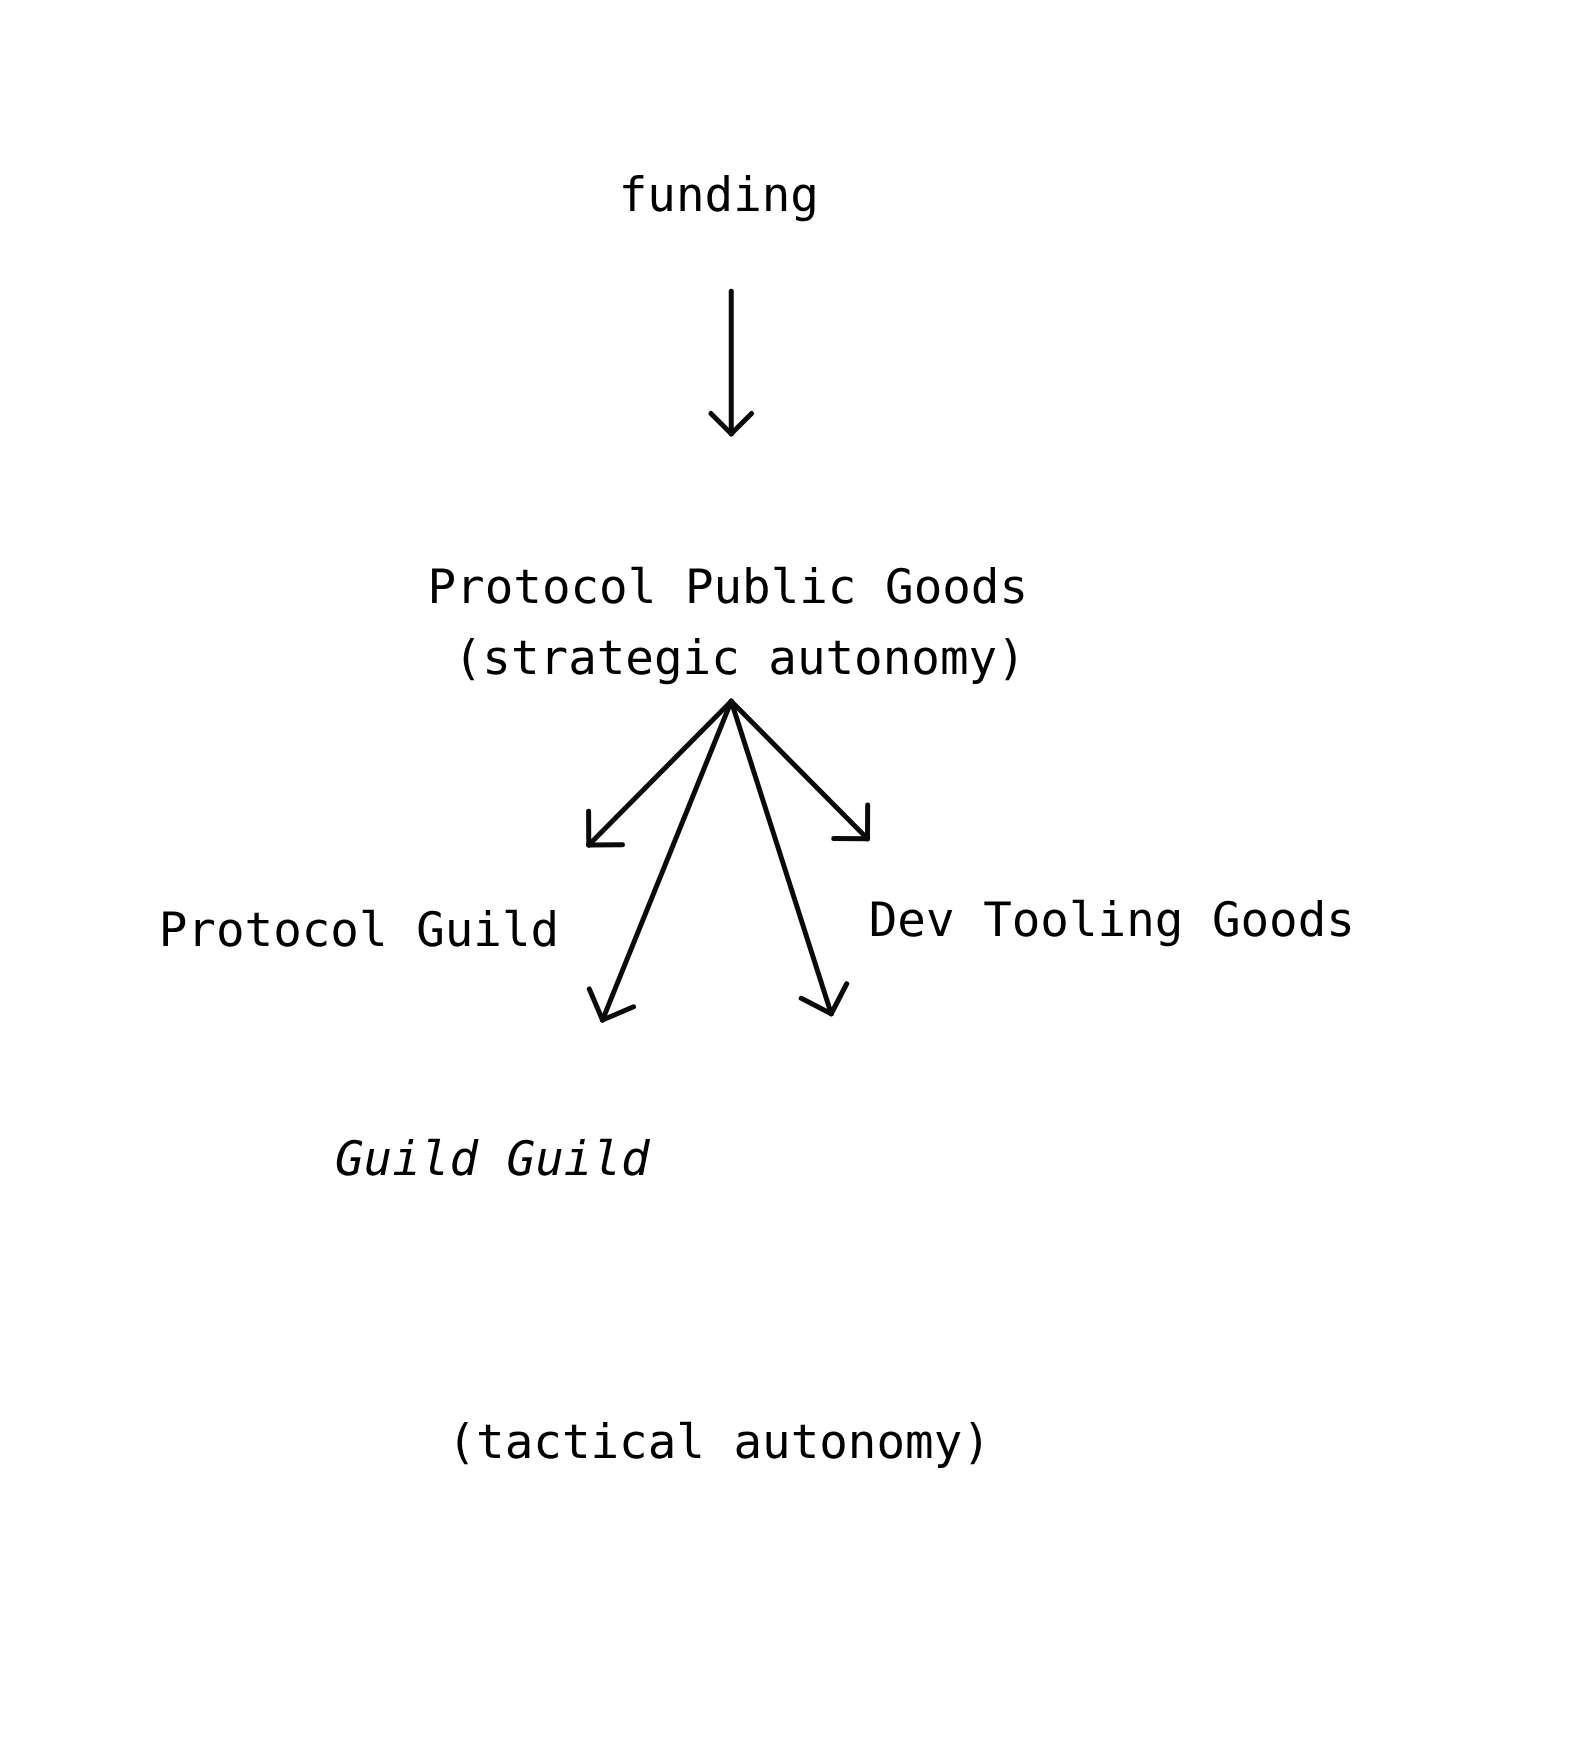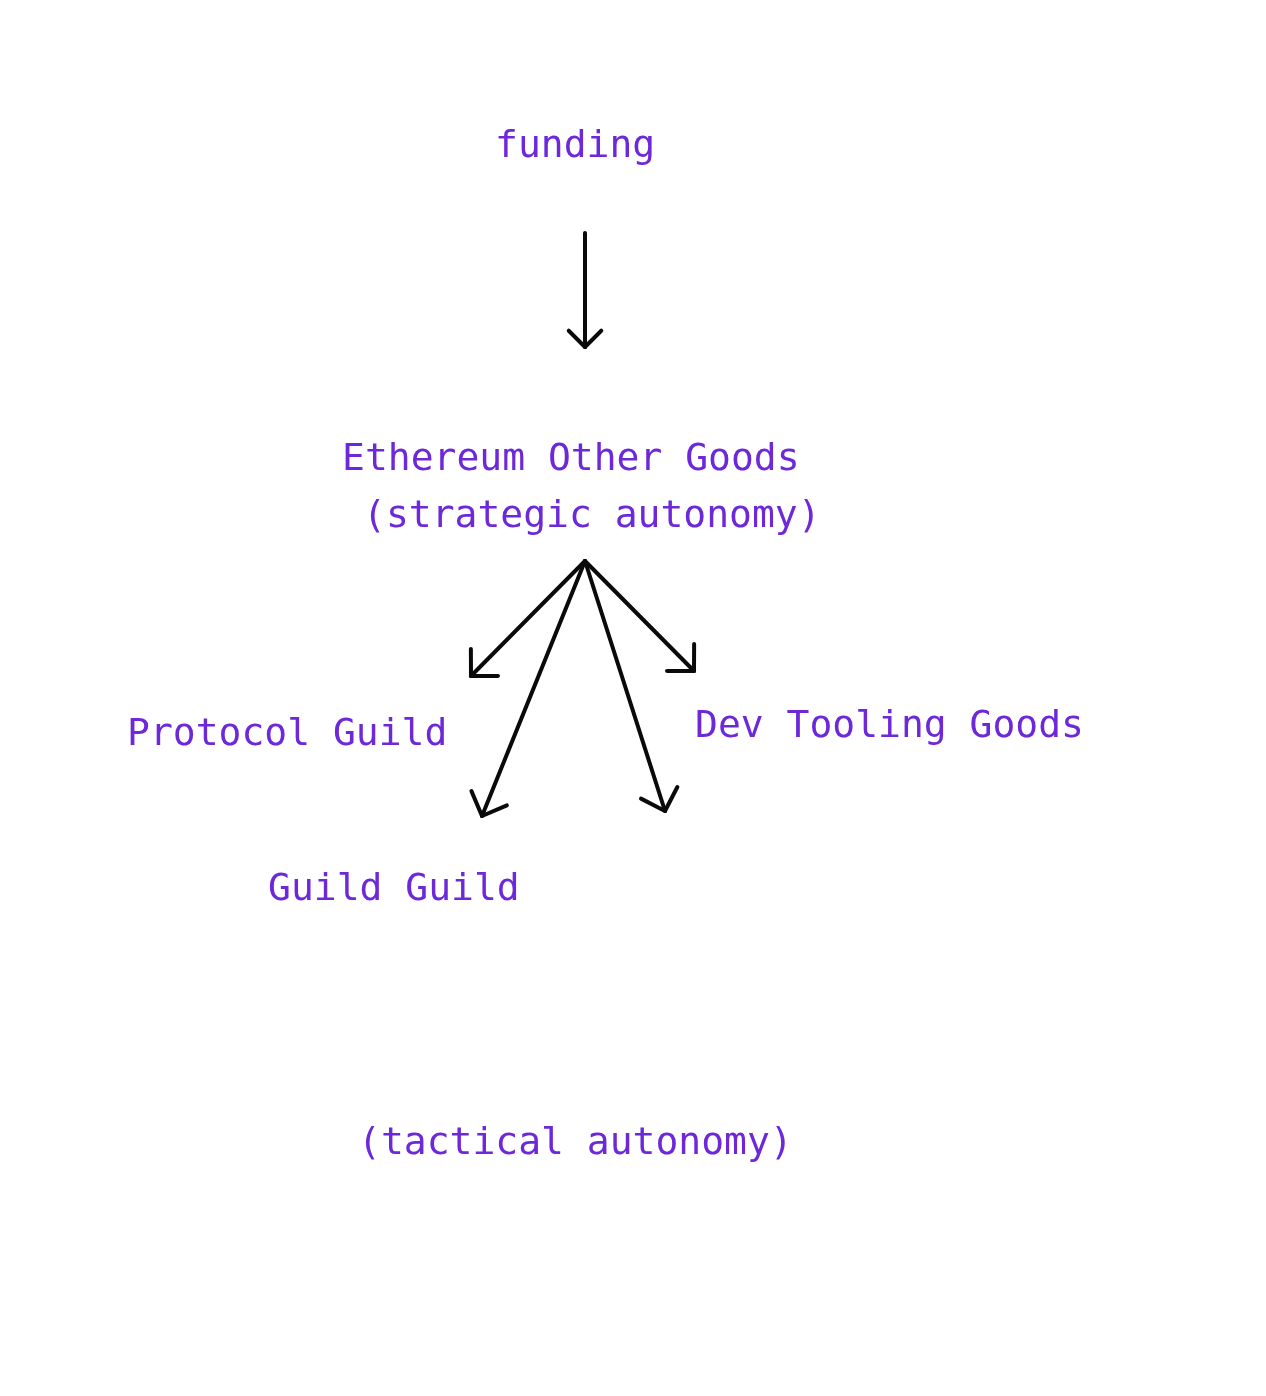--- a/index.html
+++ b/index.html
@@ -20,29 +20,30 @@
     stroke: #0a0a0a;
     stroke-width: 4;
     stroke-linecap: round;
     fill: none;
   }
   .t {
     position: absolute;
     font-family: "DejaVu Sans Mono", monospace;
     font-size: 38px;
     line-height: 46px;
-    color: #6d28d9;
+    color: #000000;
     white-space: pre;
+    margin-top: 12px;
   }
   #funding           { left: 495px; top: 121px; }
   #epg-title         { left: 342px; top: 434px; }
   #epg-subtitle      { left: 363px; top: 491px; }
   #protocol-guild    { left: 127px; top: 709px; }
   #dev-tooling-guild { left: 695px; top: 701px; }
-  #guild-guild       { left: 268px; top: 864px; }
+  #guild-guild       { left: 268px; top: 892px; font-style: italic; }
   #other-guilds      { left: 628px; top: 866px; }
   #tactical          { left: 358px; top: 1118px; }
 </style>
 </head>
 <body>
 
 <div class="canvas">
 
   <svg id="arrow-layer" viewBox="0 0 1266 1396" xmlns="http://www.w3.org/2000/svg">
       <g>
@@ -67,21 +68,21 @@
       </g>
       <g>
         <line x1="585" y1="561" x2="665" y2="811"></line>
         <line x1="665" y1="811" x2="640.9976869764818" y2="798.6351720787936"></line>
         <line x1="665" y1="811" x2="677.3648279212064" y2="786.9976869764818"></line>
       </g>
     </svg>
 
   <div class="t" id="funding">funding</div>
 
-  <div class="t" id="epg-title">Ethereum Other Goods</div>
+  <div class="t" id="epg-title">Protocol Public Goods</div>
 
   <div class="t" id="epg-subtitle">(strategic autonomy)</div>
 
   <div class="t" id="protocol-guild">Protocol Guild</div>
 
   <div class="t" id="dev-tooling-guild">Dev Tooling Goods</div>
 
   <div class="t" id="guild-guild">Guild Guild</div>
 
   <div class="t" id="other-guilds">

